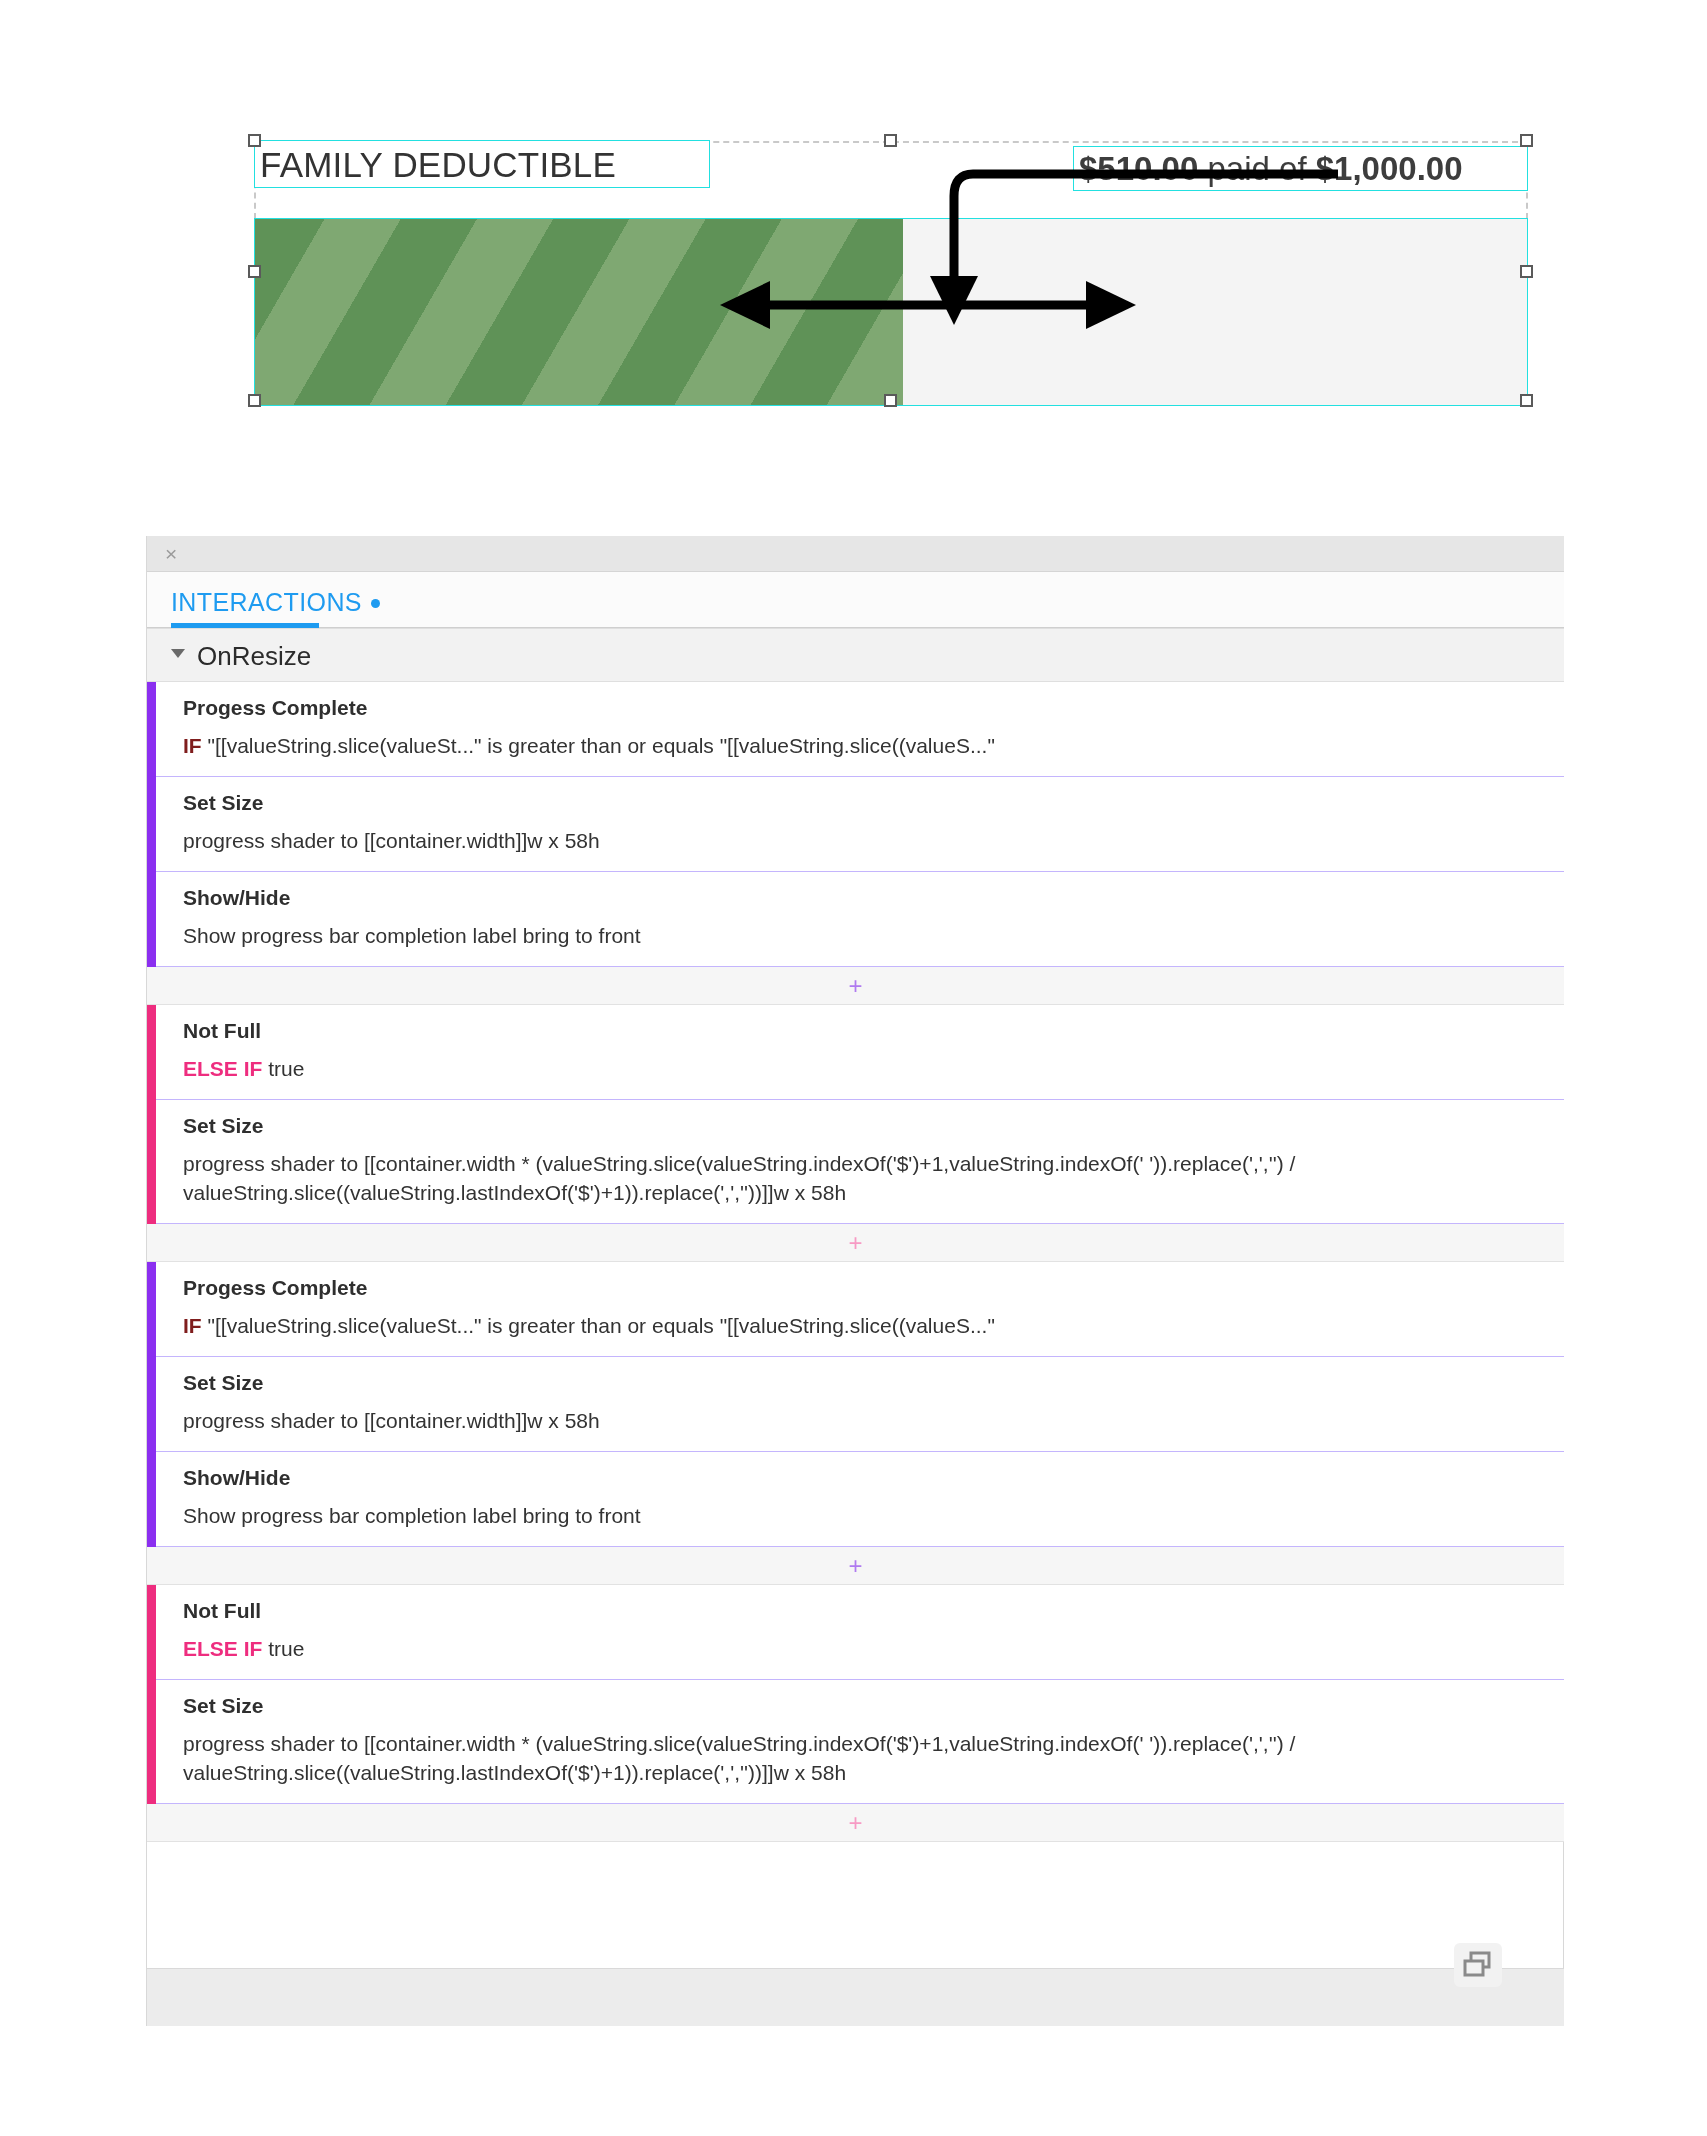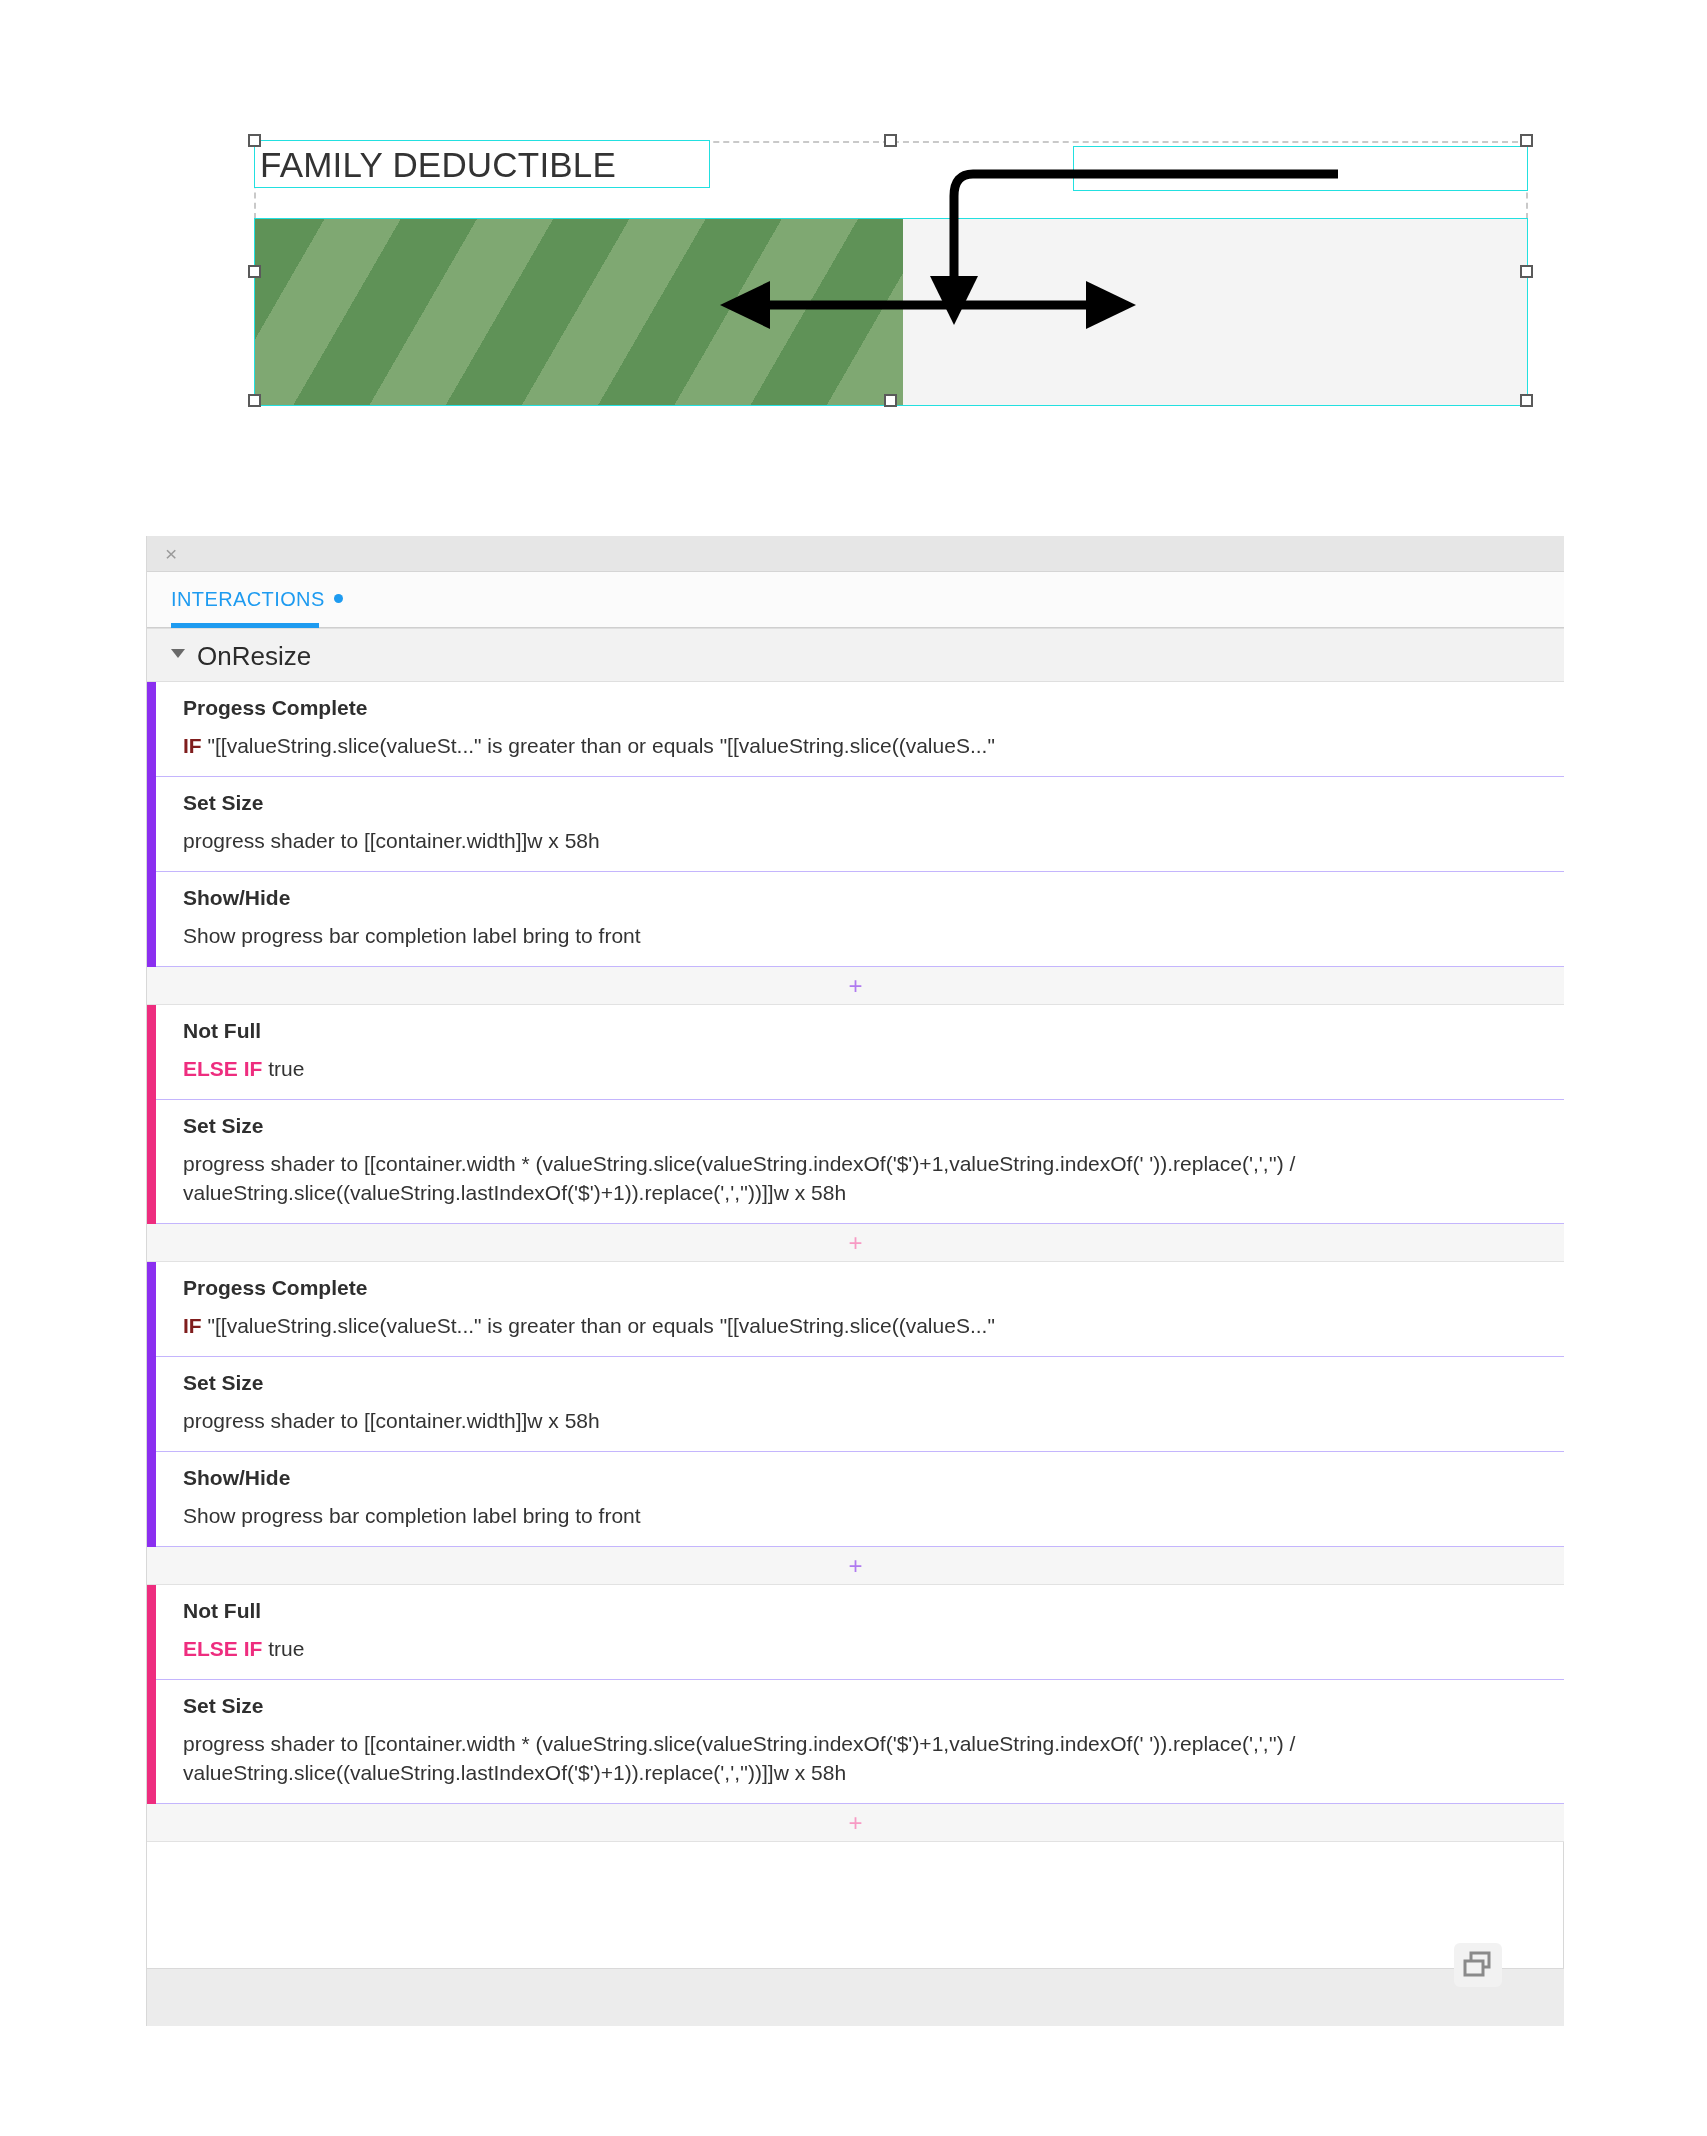--- a/index.html
+++ b/index.html
@@ -76,21 +76,21 @@
   #panel-close {
     position: absolute; left: 18px; top: 6px;
     font-size: 21px; color: #9a9a9a; line-height: 24px; cursor: pointer;
   }
   #tabbar {
     height: 56px; background: #fbfbfb; border-bottom: 1px solid #cfcfcf;
     position: relative; padding-left: 24px;
   }
   .tab {
     display: inline-block; margin-top: 16px;
-    font-size: 20px; letter-spacing: 0.4px; color: #1e9bf0; font-weight: 500;
+    font-size: 25px; letter-spacing: 0.4px; color: #1e9bf0; font-weight: 500;
     position: relative; cursor: pointer;
   }
   .tab .dot {
     display: inline-block; width: 9px; height: 9px; border-radius: 50%;
     background: #1e9bf0; margin-left: 9px; vertical-align: 3px;
   }
   .tab-underline {
     position: absolute; left: 24px; bottom: -1px; width: 148px; height: 5px;
     background: #1e9bf0;
   }
@@ -180,20 +180,23 @@
   <div id="canvas">
 
     <div class="dashed-box" style="left:236px; top:141px; width:1274px;"></div>
     <div class="dashed-v" style="left:236px; top:141px; height:78px;"></div>
     <div class="dashed-v" style="left:1508px; top:141px; height:78px;"></div>
 
     <div id="title-box"></div>
     <div id="title-text">FAMILY DEDUCTIBLE</div>
 
     <div id="value-box"></div>
+    <div id="value-text">
+      <b>$510.00</b><span> paid of </span><b>$1,000.00</b>
+    </div>
 
     <div id="bar-outer">
       <div id="bar-fill" style="width: 648px;"></div>
     </div>
 
     <svg id="connector" viewBox="0 0 420 180" xmlns="http://www.w3.org/2000/svg">
       <path d="M 420 24 L 55 24 Q 36 24 36 46 L 36 128" fill="none" stroke="#000000" stroke-width="9"></path>
       <path d="M 36 175 L 12 126 L 60 126 Z" fill="#000000"></path>
     </svg>
 

